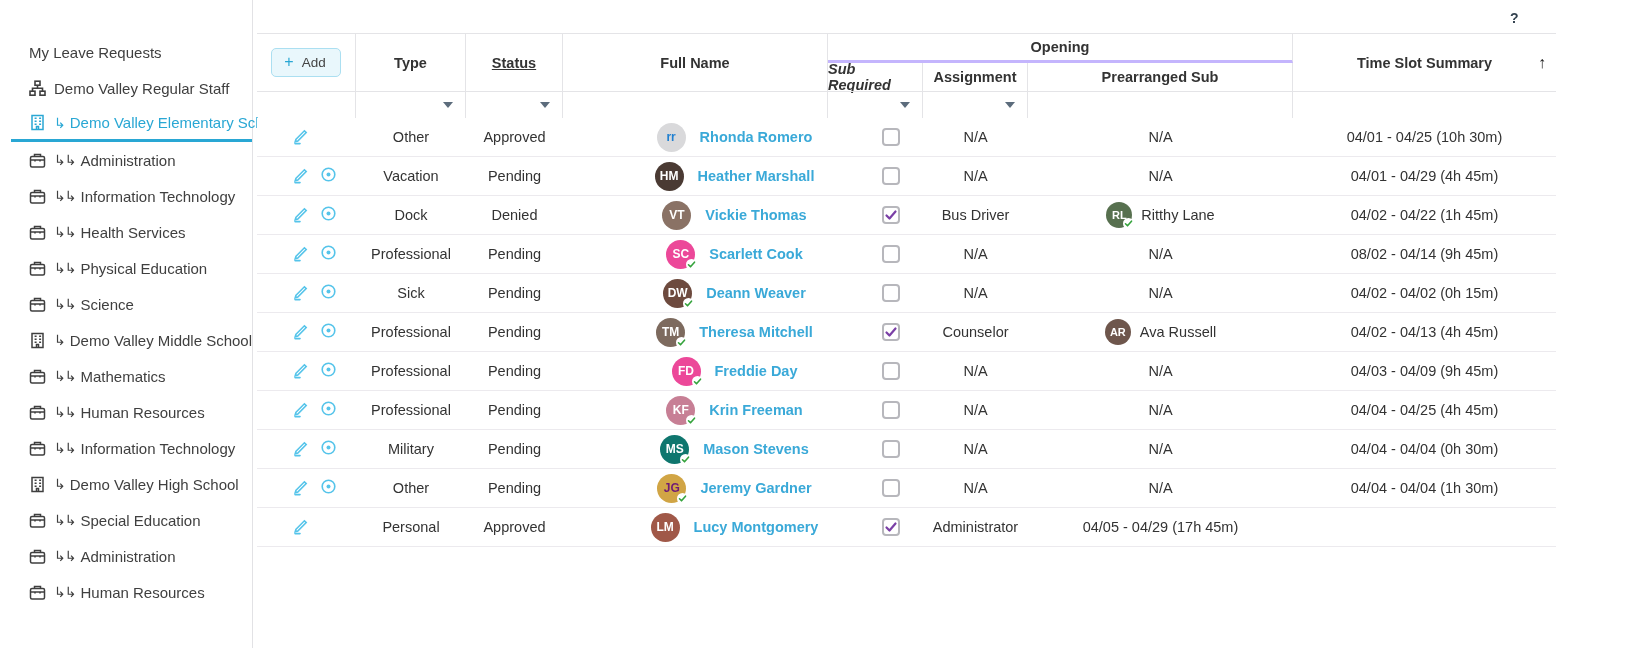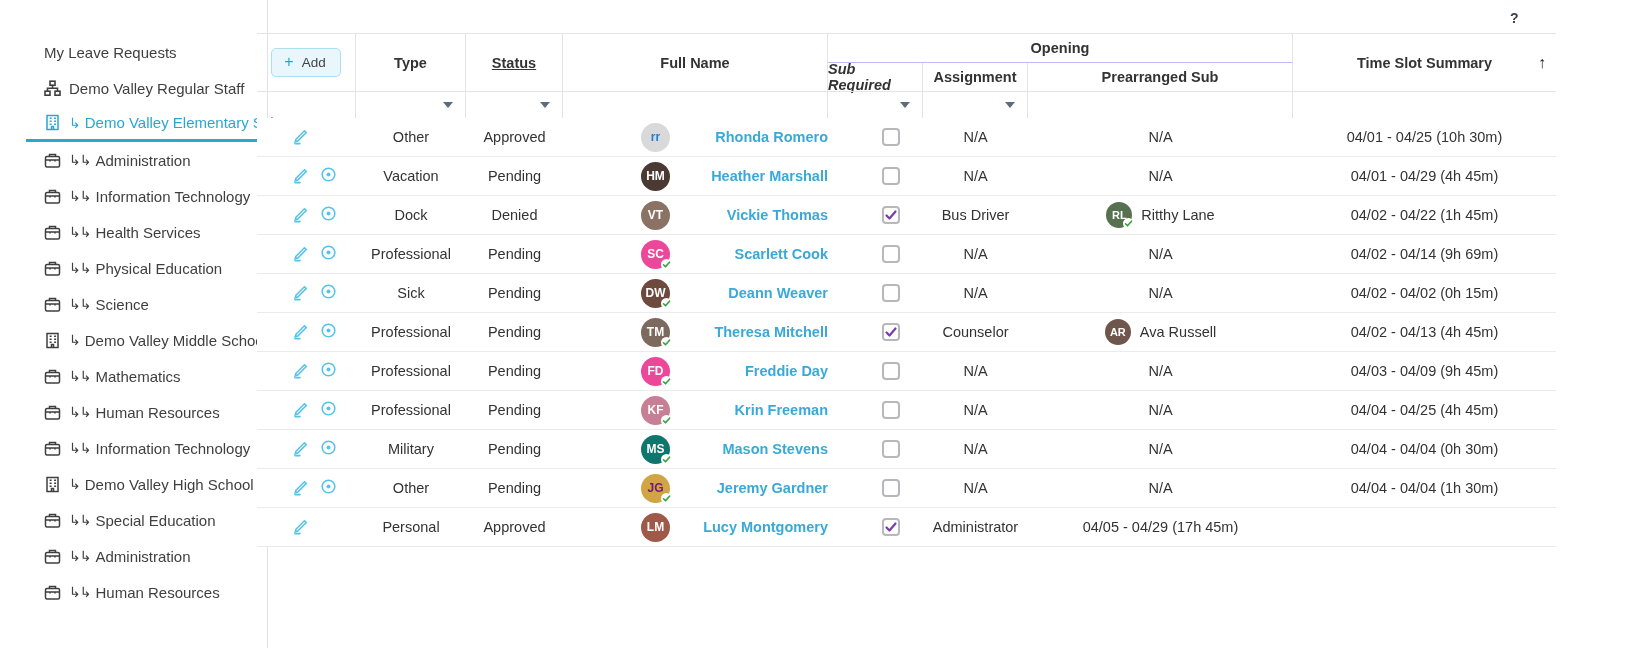--- a/index.html
+++ b/index.html
@@ -3,59 +3,59 @@
 <meta charset="utf-8">
 <style>
   * { margin:0; padding:0; box-sizing:border-box; }
   html,body { background:#fff; }
   body { font-family:"Liberation Sans", sans-serif; color:#333; }
   .app { position:relative; width:1644px; height:648px; background:#fff; overflow:hidden; }
 
   .help { position:absolute; top:10px; left:1510px; font-size:14px; font-weight:700; color:#33424f; cursor:pointer; }
 
   
-  .sidebar { position:absolute; top:0; left:16px; width:252px; height:648px; border-right:1px solid #e2e2e5; padding-top:34px; background:#fff; }
+  .sidebar { position:absolute; top:0; left:1px; width:252px; height:648px; border-right:1px solid #e2e2e5; padding-top:34px; background:#fff; }
   .side-item { height:36px; display:flex; align-items:center; margin:0 0 0 10px; padding-left:18px; font-size:15px; color:#3f3f3f; cursor:pointer; white-space:nowrap; }
   .side-item .icn { display:inline-flex; width:17px; margin-right:8px; flex:none; }
   .side-item .arrows { font-size:14px; margin-right:5px; letter-spacing:-1px; }
   .side-item.selected { color:#29a7d4; border-bottom:3px solid #29a7d4; }
   .side-item.selected svg * { stroke:#29a7d4; }
   .side-item svg * { stroke:#3f3f3f; }
 
   
   .main { position:absolute; top:0; left:257px; width:1387px; }
   .grid-cols { display:grid; grid-template-columns:99px 110px 97px 265px 95px 105px 265px 263px; }
   .thead { margin-top:33px; width:1299px; border-top:1px solid #e4e4e7; font-size:14.5px; font-weight:700; color:#333;
            display:grid; grid-template-columns:99px 110px 97px 265px 95px 105px 265px 263px; grid-template-rows:29px 28px 27px; }
   .hc { display:flex; align-items:center; justify-content:center; border-right:1px solid #e4e4e7; position:relative; }
   .hc.last { border-right:none; }
   .h-actions { grid-column:1; grid-row:1/3; }
   .h-type    { grid-column:2; grid-row:1/3; }
   .h-status  { grid-column:3; grid-row:1/3;text-decoration:underline; }
   .h-name    { grid-column:4; grid-row:1/3; }
-  .h-opening { grid-column:5/8; grid-row:1; border-bottom:1px solid #c4b5fd; }
+  .h-opening { grid-column:5/8; grid-row:1; border-bottom:3px solid #c4b5fd; }
   .h-subreq  { grid-column:5; grid-row:2;font-style:italic; }
   .h-assign  { grid-column:6; grid-row:2; }
   .h-presub  { grid-column:7; grid-row:2; }
   .h-slot    { grid-column:8; grid-row:1/3; }
   .fc { grid-row:3; border-top:1px solid #e4e4e7; border-right:1px solid #e4e4e7; position:relative; cursor:pointer; }
   .fc.last { border-right:none; }
   .dd { position:absolute; right:12px; top:50%; margin-top:-3px; width:0; height:0;
         border-left:5px solid transparent; border-right:5px solid transparent; border-top:6px solid #5c6c7c; }
   .sort-arrow { position:absolute; right:10px; font-size:16px; font-weight:400; color:#222; }
 
   .add-btn { display:inline-flex; align-items:center; gap:8px; background:#e9f7fc; border:1px solid #abdff1; border-radius:5px;
              padding:5px 14px 6px 12px; font-size:13.5px; color:#444; font-weight:400; cursor:pointer; }
   .add-btn .plus { color:#29a7d4; font-size:16px; font-weight:400; line-height:1; }
 
   .tbody { width:1299px; font-size:14.5px; }
   .trow { height:39px; align-items:center; border-bottom:1px solid #eceaee; background:#fff; }
   .cell { display:flex; align-items:center; justify-content:center; height:100%; }
   .c-actions { justify-content:flex-start; padding-left:34px; gap:9px; }
-  .c-name { justify-content:space-between; padding-left:78px; gap:14px; }
+  .c-name { justify-content:center; padding-left:78px; gap:14px; }
   .icon-btn { background:none; border:none; cursor:pointer; display:inline-flex; padding:0; }
   .name-link { color:#3aa9d8; font-weight:700; cursor:pointer; }
   .avatar { position:relative; width:29px; height:29px; border-radius:50%; display:flex; align-items:center; justify-content:center;
             font-size:12px; font-weight:700; color:#fff; flex:none; }
   .avatar.small { width:26px; height:26px; font-size:11px; }
   .badge { position:absolute; right:-2px; bottom:-1px; width:11px; height:11px; background:#fff; border-radius:50%;
            display:flex; align-items:center; justify-content:center; }
   .cbx { width:18px; height:18px; border:2px solid #b7b7bc; border-radius:4px; background:#fff; display:flex;
          align-items:center; justify-content:center; cursor:pointer; margin-left:30px; }
   .c-sub { justify-content:center; }
@@ -417,21 +417,21 @@
                   <polyline points="1.5,4.8 3.5,6.8 7.5,2.2" fill="none" stroke="#35a33c" stroke-width="1.6" stroke-linecap="round" stroke-linejoin="round"></polyline>
                 </svg>
               </span></span>
             <span class="name-link">Scarlett Cook</span>
           </div>
           <div class="cell c-sub">
             <span class="cbx"></span>
           </div>
           <div class="cell ">N/A</div>
           <div class="cell c-presub">N/A</div>
-          <div class="cell ">04/02 - 04/14 (9h 69m)</div>
+          <div class="cell ">08/02 - 04/14 (9h 45m)</div>
         </div>
         <div class="trow grid-cols">
           <div class="cell c-actions">
             <button class="icon-btn">
               <span><svg width="19" height="19" viewBox="0 0 19 19">
                   <g fill="none" stroke="#55c4ea" stroke-width="1.6" stroke-linecap="round">
                     <path d="M5 13.2 L13.4 4.8 l1.8 1.8 L6.8 15 l-2.6 .8 z"></path>
                     <path d="M4 17.6h5"></path>
                   </g>
                 </svg></span>

